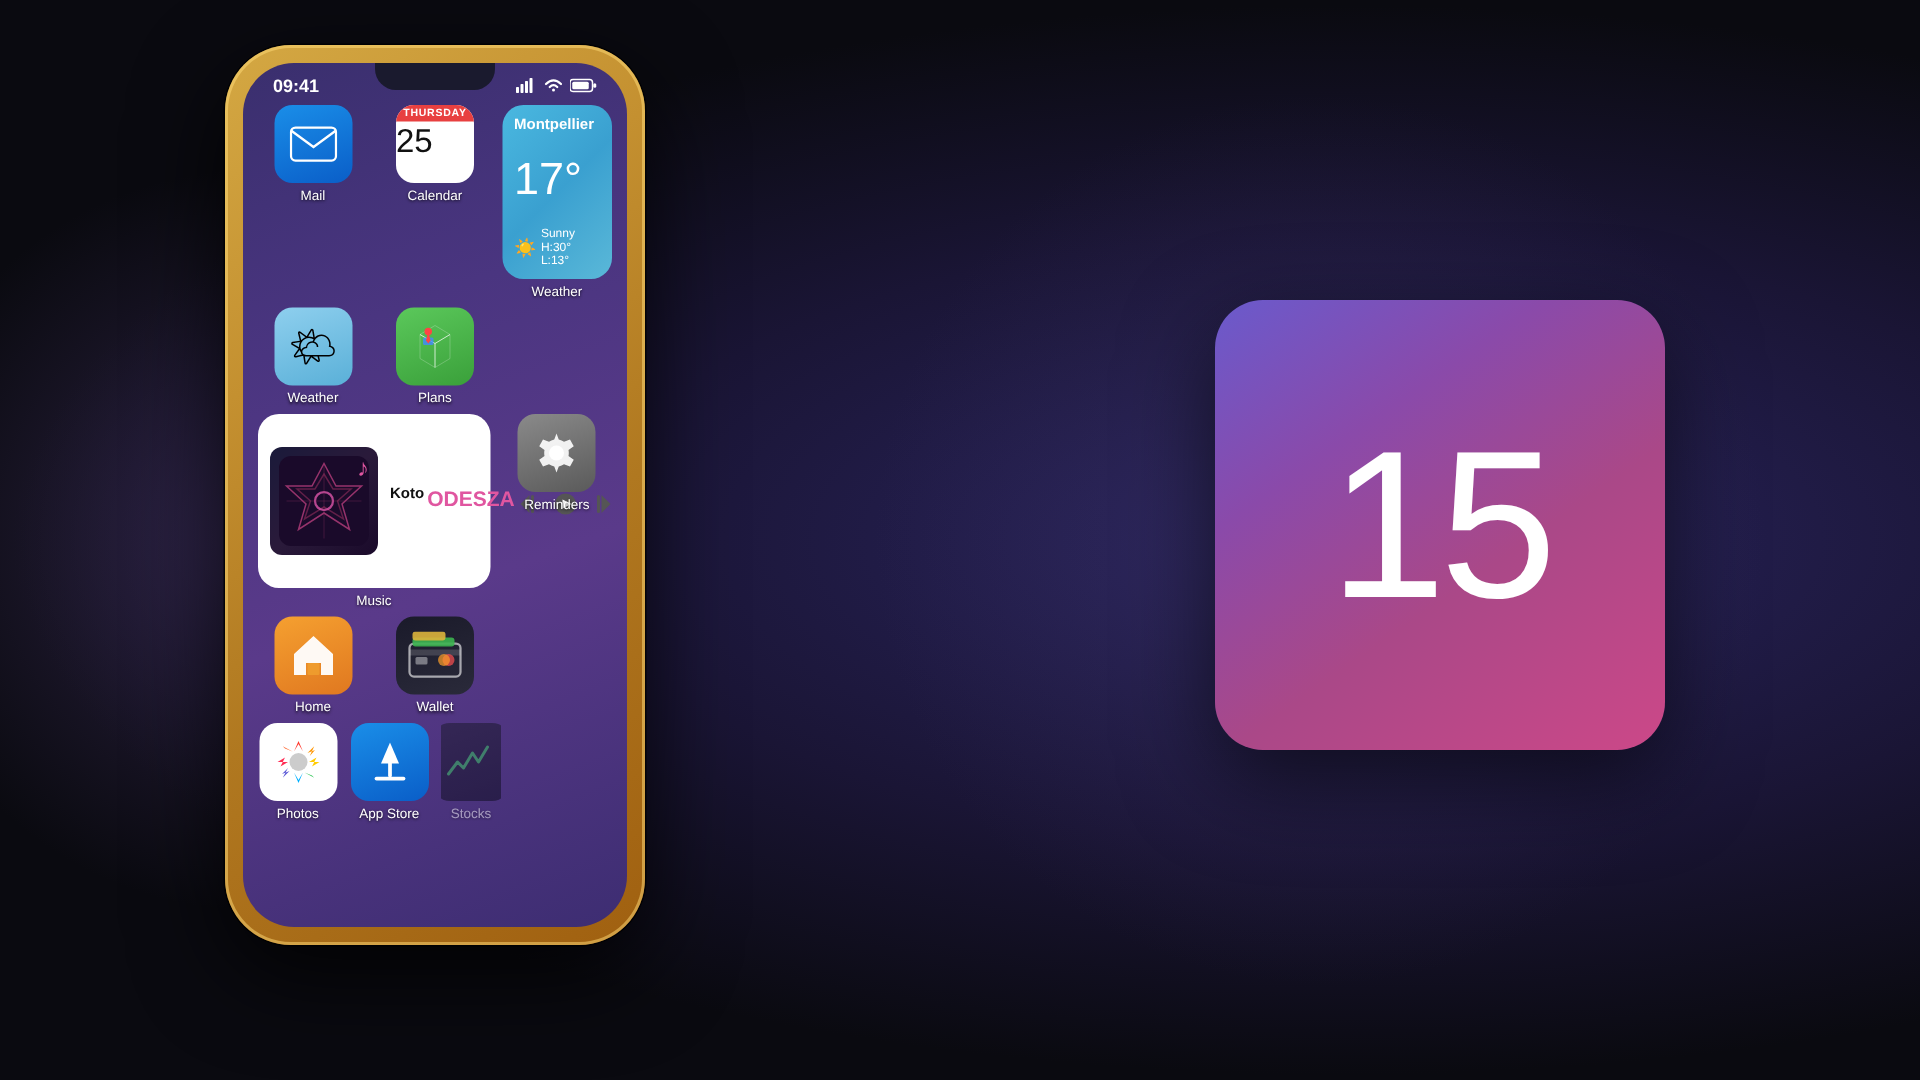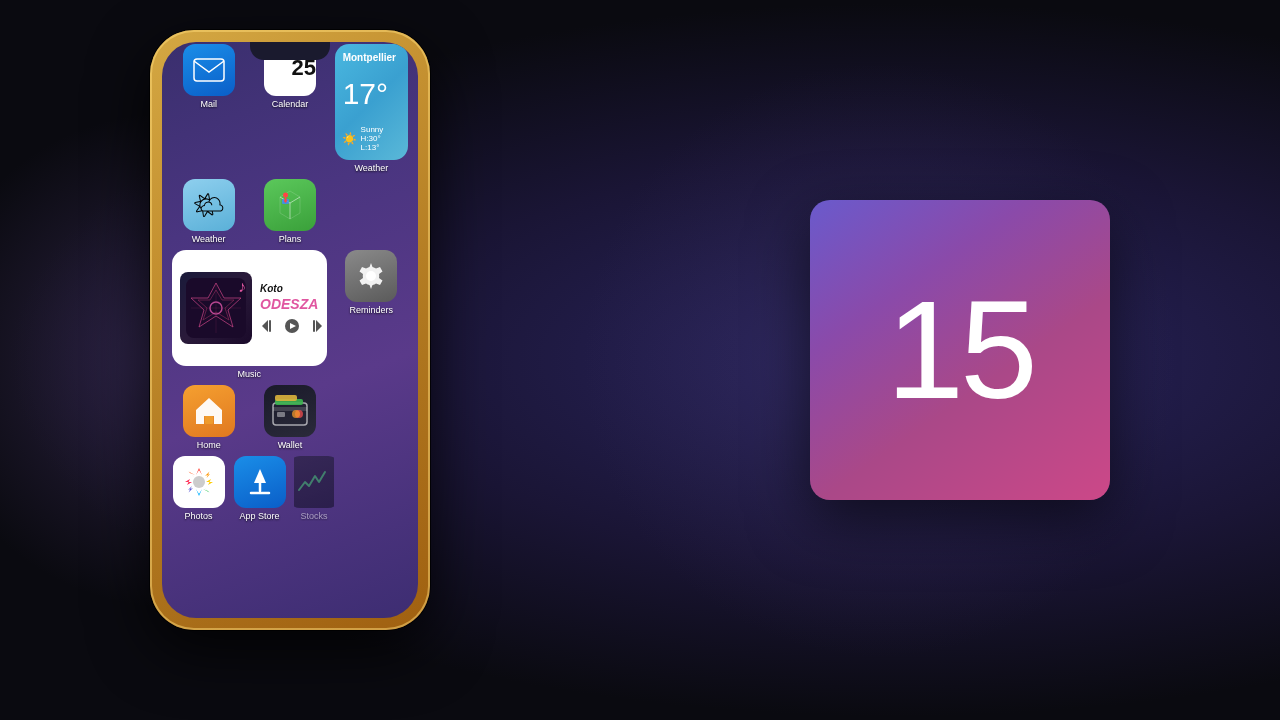--- a/index.html
+++ b/index.html
@@ -156,23 +156,23 @@
       width: 100%;
       text-align: center;
       font-size: 7px;
       font-weight: 700;
       color: white;
       padding: 2px 0;
       letter-spacing: 0.5px;
     }
     .cal-date {
       font-size: 22px;
-      font-weight: 700;
+      font-weight: 400;
       color: #111;
-      text-align: right;
+      text-align: left;
       line-height: 1;
       padding: 2px 0;
     }
 
     
     .weather-widget {
       grid-column: 3;
       grid-row: 1 / 3;
       display: flex;
       flex-direction: column;
@@ -254,23 +254,22 @@
       background: linear-gradient(135deg, #1a1a3a 0%, #2a1a3a 50%, #1a0a2a 100%);
       display: flex;
       align-items: center;
       justify-content: center;
       flex-shrink: 0;
       position: relative;
     }
     .music-info {
       flex: 1;
       display: flex;
-      flex-direction: column;
+      flex-direction: row;
       gap: 2px;
-      font-style: italic;
     }
     .music-note {
       position: absolute;
       top: 6px;
       right: 6px;
       font-size: 16px;
       color: #e056a0;
     }
     .music-track {
       font-size: 10px;
@@ -337,21 +336,21 @@
       position: absolute;
       right: 150px;
       top: 50%;
       transform: translateY(-50%);
       width: 320px;
       height: 320px;
     }
     .ios15-icon {
       width: 300px;
       height: 300px;
-      border-radius: 20px;
+      border-radius: 32px;
       background: linear-gradient(145deg, #6a5acc 0%, #8a4aaa 30%, #aa4888 60%, #cc4888 100%);
       display: flex;
       align-items: center;
       justify-content: center;
       box-shadow: 0 20px 60px rgba(0,0,0,0.6);
     }
     .ios15-text {
       color: white;
       font-size: 140px;
       font-weight: 300;
@@ -366,20 +365,41 @@
   <div class="bg-glow-left"></div>
   <div class="bg-glow-right"></div>
 </div>
 
 <div class="phone-container">
   <div class="iphone-frame">
     <div class="iphone-screen">
 
       <div class="notch"></div>
 
+      <div class="status-bar">
+        <span class="status-time">09:41</span>
+        <div class="status-icons">
+          <svg width="14" height="10" viewBox="0 0 14 10">
+              <rect x="0" y="6" width="2" height="4" fill="white" rx="0.5"></rect>
+              <rect x="3" y="4" width="2" height="6" fill="white" rx="0.5"></rect>
+              <rect x="6" y="2" width="2" height="8" fill="white" rx="0.5"></rect>
+              <rect x="9" y="0" width="2" height="10" fill="white" rx="0.5"></rect>
+            </svg>
+          <svg width="14" height="10" viewBox="0 0 14 10">
+              <path d="M7 8 L7 8" stroke="white" stroke-width="2" stroke-linecap="round"></path>
+              <path d="M4.5 6 Q7 3.5 9.5 6" stroke="white" stroke-width="1.5" fill="none" stroke-linecap="round"></path>
+              <path d="M2 4 Q7 -1 12 4" stroke="white" stroke-width="1.5" fill="none" stroke-linecap="round"></path>
+            </svg>
+          <svg width="18" height="10" viewBox="0 0 18 10">
+              <rect x="0" y="1" width="15" height="8" rx="2" stroke="white" stroke-width="1" fill="none"></rect>
+              <rect x="15.5" y="3.5" width="2" height="3" fill="white" rx="1"></rect>
+              <rect x="1.5" y="2.5" width="11" height="5" rx="1" fill="white"></rect>
+            </svg>
+        </div>
+      </div>
 
       <div class="app-grid" style="padding-top: 2px;">
 
         <div class="app-icon">
           <div class="app-icon-img mail-icon">
             <svg width="32" height="24" viewBox="0 0 32 24">
                 <rect x="1" y="1" width="30" height="22" rx="3" fill="none" stroke="white" stroke-width="1.5"></rect>
                 <polyline points="1,3 16,14 31,3" fill="none" stroke="white" stroke-width="1.5"></polyline>
               </svg>
           </div>

